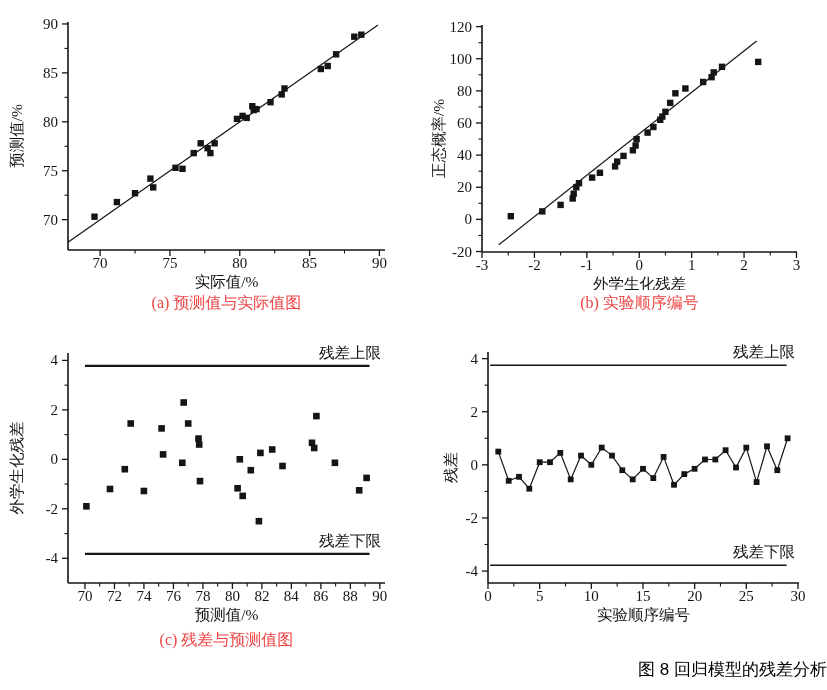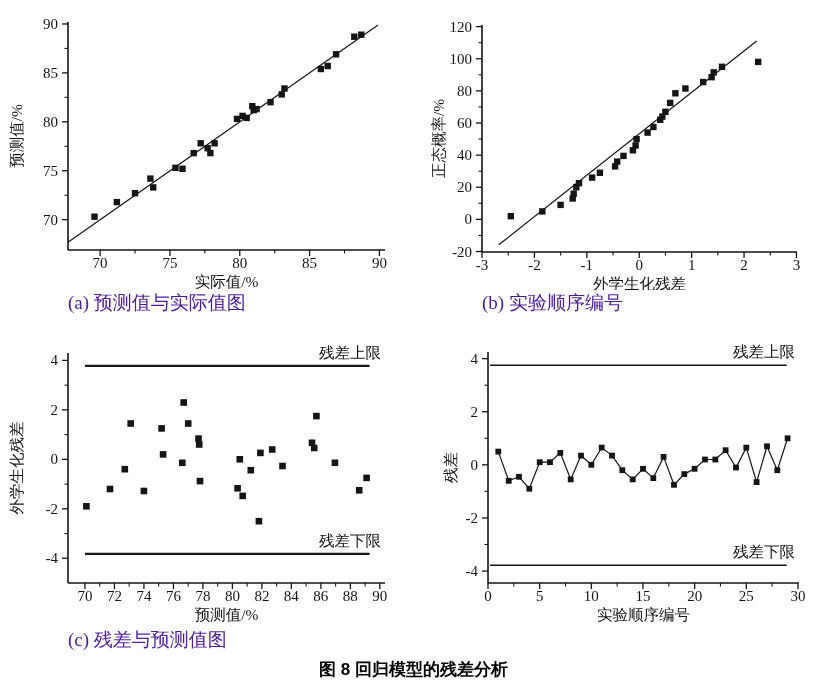--- a/index.html
+++ b/index.html
@@ -8,31 +8,31 @@
     font-family:"Liberation Serif","DejaVu Serif",serif;color:#111;
     overflow:hidden;
   }
   .chart{position:absolute;}
   .pos-a{left:6px;top:4px;width:406px;height:318px;}
   .pos-b{left:420px;top:4px;width:407px;height:318px;}
   .pos-c{left:6px;top:322px;width:406px;height:334px;}
   .pos-d{left:420px;top:322px;width:407px;height:334px;}
   .chart svg{position:absolute;left:0;top:0;}
   .subcap{
-    position:absolute;text-align:left;font-size:19px;line-height:20px;
-    color:#4c1d95;white-space:nowrap;
+    position:absolute;text-align:center;font-size:16px;line-height:20px;
+    color:#ef4444;white-space:nowrap;
   }
   .subcap-a{left:62px;width:317px;top:289px;}
   .subcap-b{left:62px;width:315px;top:289px;}
   .subcap-c{left:62px;width:317px;top:308px;}
   .subcap-d{left:68px;width:311px;top:308px;}
   .figcap{
-    position:absolute;left:0;right:0;top:658px;text-align:center;
+    position:absolute;left:0;right:0;top:658px;text-align:right;
     font-family:"Liberation Sans","DejaVu Sans",sans-serif;
-    font-weight:bold;font-size:17px;color:#000;
+    font-weight:normal;font-size:17px;color:#000;
   }
 </style>
 </head>
 <body>
 
 <div id="figure">
 
   <section class="chart pos-a">
     <svg width="406" height="286">
         <line x1="62" y1="238.17167381974252" x2="372.01762114537445" y2="20.93562231759654" stroke="#151515" stroke-width="1.2"></line>

